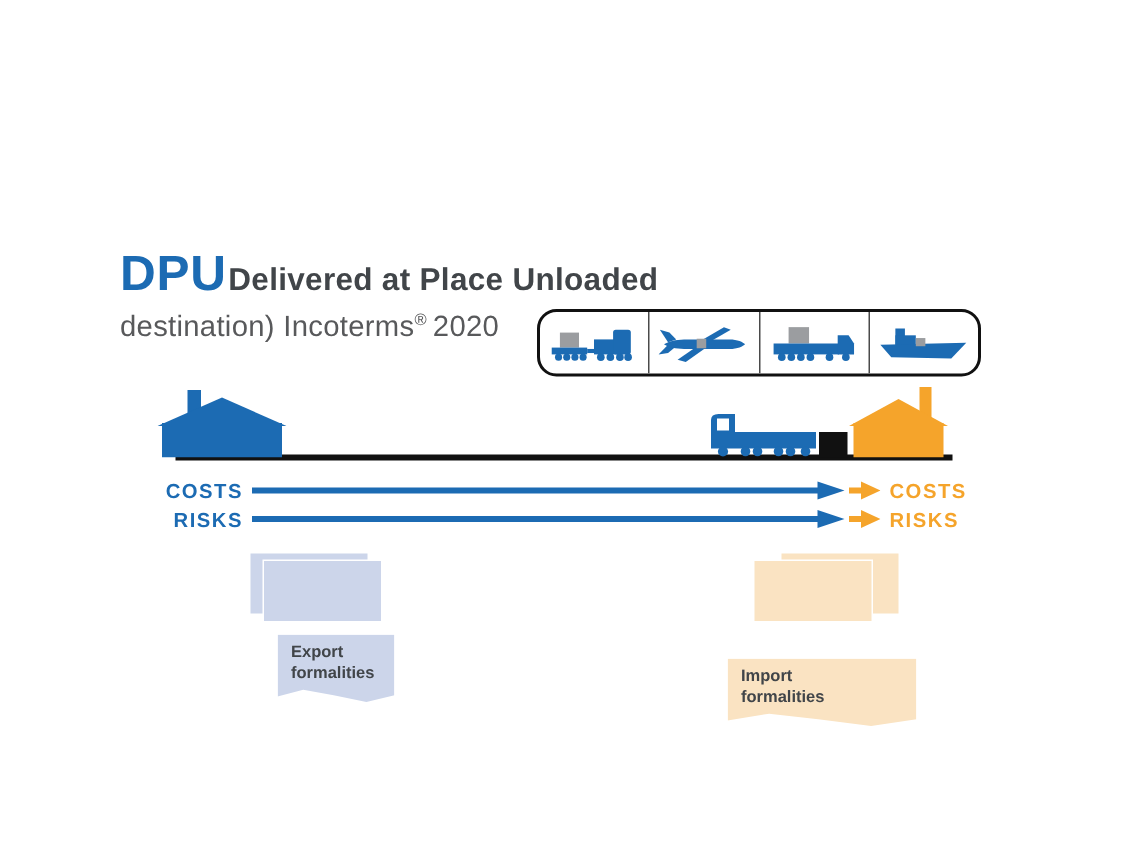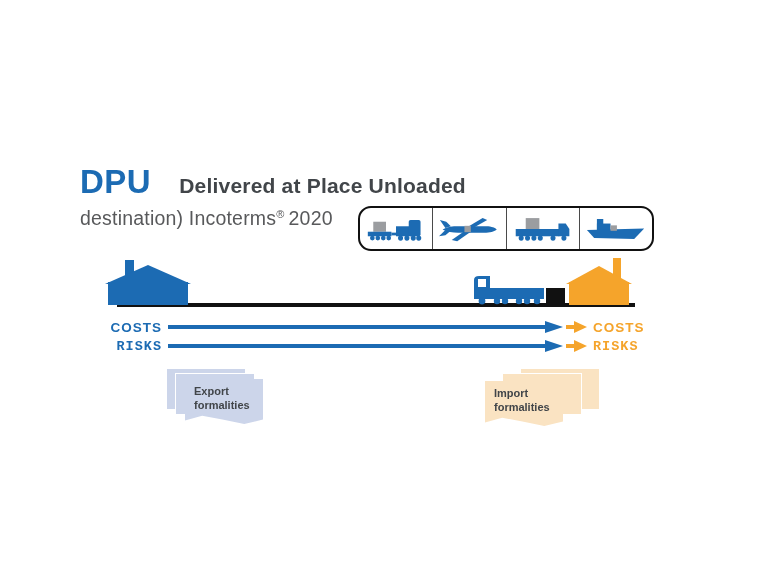--- a/index.html
+++ b/index.html
@@ -1,20 +1,20 @@
 <!DOCTYPE html>
 <html><head>
 <meta charset="utf-8">
 <style>
   html,body{margin:0;padding:0;background:#ffffff;}
   body{font-family:"Liberation Sans", sans-serif;}
   .canvas{position:relative;width:764px;height:574px;background:#ffffff;overflow:hidden;}
 
   
-  .title-row{position:absolute;left:80px;top:163px;display:flex;align-items:baseline;gap:28px;white-space:nowrap;}
+  .title-row{position:absolute;left:80px;top:163px;display:flex;align-items:baseline;gap:1px;white-space:nowrap;}
   .code{font-size:33px;font-weight:bold;color:#1C6BB3;letter-spacing:0.5px;}
   .title{font-size:21px;font-weight:bold;color:#414549;letter-spacing:0.2px;}
   .subtitle{position:absolute;left:80px;top:206px;font-size:19.5px;color:#58595B;line-height:1.32;letter-spacing:0.2px;}
   .reg{font-size:11px;vertical-align:super;}
   .yr{margin-left:4px;}
 
   
   .modes-box{position:absolute;left:358px;top:206px;width:296px;height:45px;border:2.5px solid #111;border-radius:13px;display:flex;box-sizing:border-box;background:#fff;overflow:hidden;}
   .mode-cell{flex:1;display:flex;align-items:center;justify-content:center;}
   .mode-cell + .mode-cell{border-left:1.5px solid #4a4a4a;}
@@ -22,41 +22,41 @@
   
   .baseline{position:absolute;left:117px;top:303px;width:518px;height:4px;background:#111;}
   .seller-building{position:absolute;left:105px;top:260px;width:86px;height:45px;}
   .delivery-truck{position:absolute;left:471px;top:267px;width:74px;height:39px;}
   .goods-cube{position:absolute;left:546px;top:288px;width:19px;height:17px;background:#111;}
   .buyer-building{position:absolute;left:566px;top:258px;width:66px;height:47px;}
 
   
   .arrow-row{position:absolute;left:80px;display:flex;height:16px;}
   .row-costs{top:320px;}
-  .row-risks{top:339px;font-family:Liberation Mono, monospace;}
+  .row-risks{top:339px;}
   .arrow-label{width:82px;text-align:right;font-size:13.5px;font-weight:bold;letter-spacing:1px;margin-right:6px;}
   .lbl-blue{color:#1C6BB3;}
   .lbl-orange{color:#F5A42B;margin-left:6px;width:auto;text-align:left;}
   .arrow-svg{display:block;}
   .mini-arrow{margin-left:2px;}
 
   
   .paper-stack{position:absolute;width:120px;height:58px;}
   .stack-export{left:167px;top:369px;}
   .stack-import{left:485px;top:369px;}
   .paper{position:absolute;width:78px;height:40px;}
   .paper-blue{background:#CCD5EA;}
   .paper-orange{background:#FAE3C2;}
-  .paper-front{clip-path:polygon(0 0,100% 0,100% 88%,76% 98%,48% 88%,22% 80%,0 90%);height:46px;}
+  .paper-front{clip-path:polygon(0 0,100% 0,100% 88%,76% 98%,48% 88%,22% 80%,0 90%);height:46px;margin-top:44px;}
   .exp-a{left:0;top:0;}
   .exp-b{left:9px;top:5px;}
   .exp-c{left:18px;top:10px;}
   .imp-a{left:36px;top:0;}
   .imp-b{left:18px;top:5px;}
-  .imp-c{left:0;top:12px;}
+  .imp-c{left:0;top:26px;padding-left:48px;}
   .paper-text{position:absolute;left:9px;top:6px;font-size:11px;font-weight:bold;color:#414549;line-height:1.25;}
 </style>
 </head>
 <body>
 
 <div class="canvas">
 
   <div class="title-row">
     <span class="code">DPU</span>
     <span class="title">Delivered at Place Unloaded</span>

